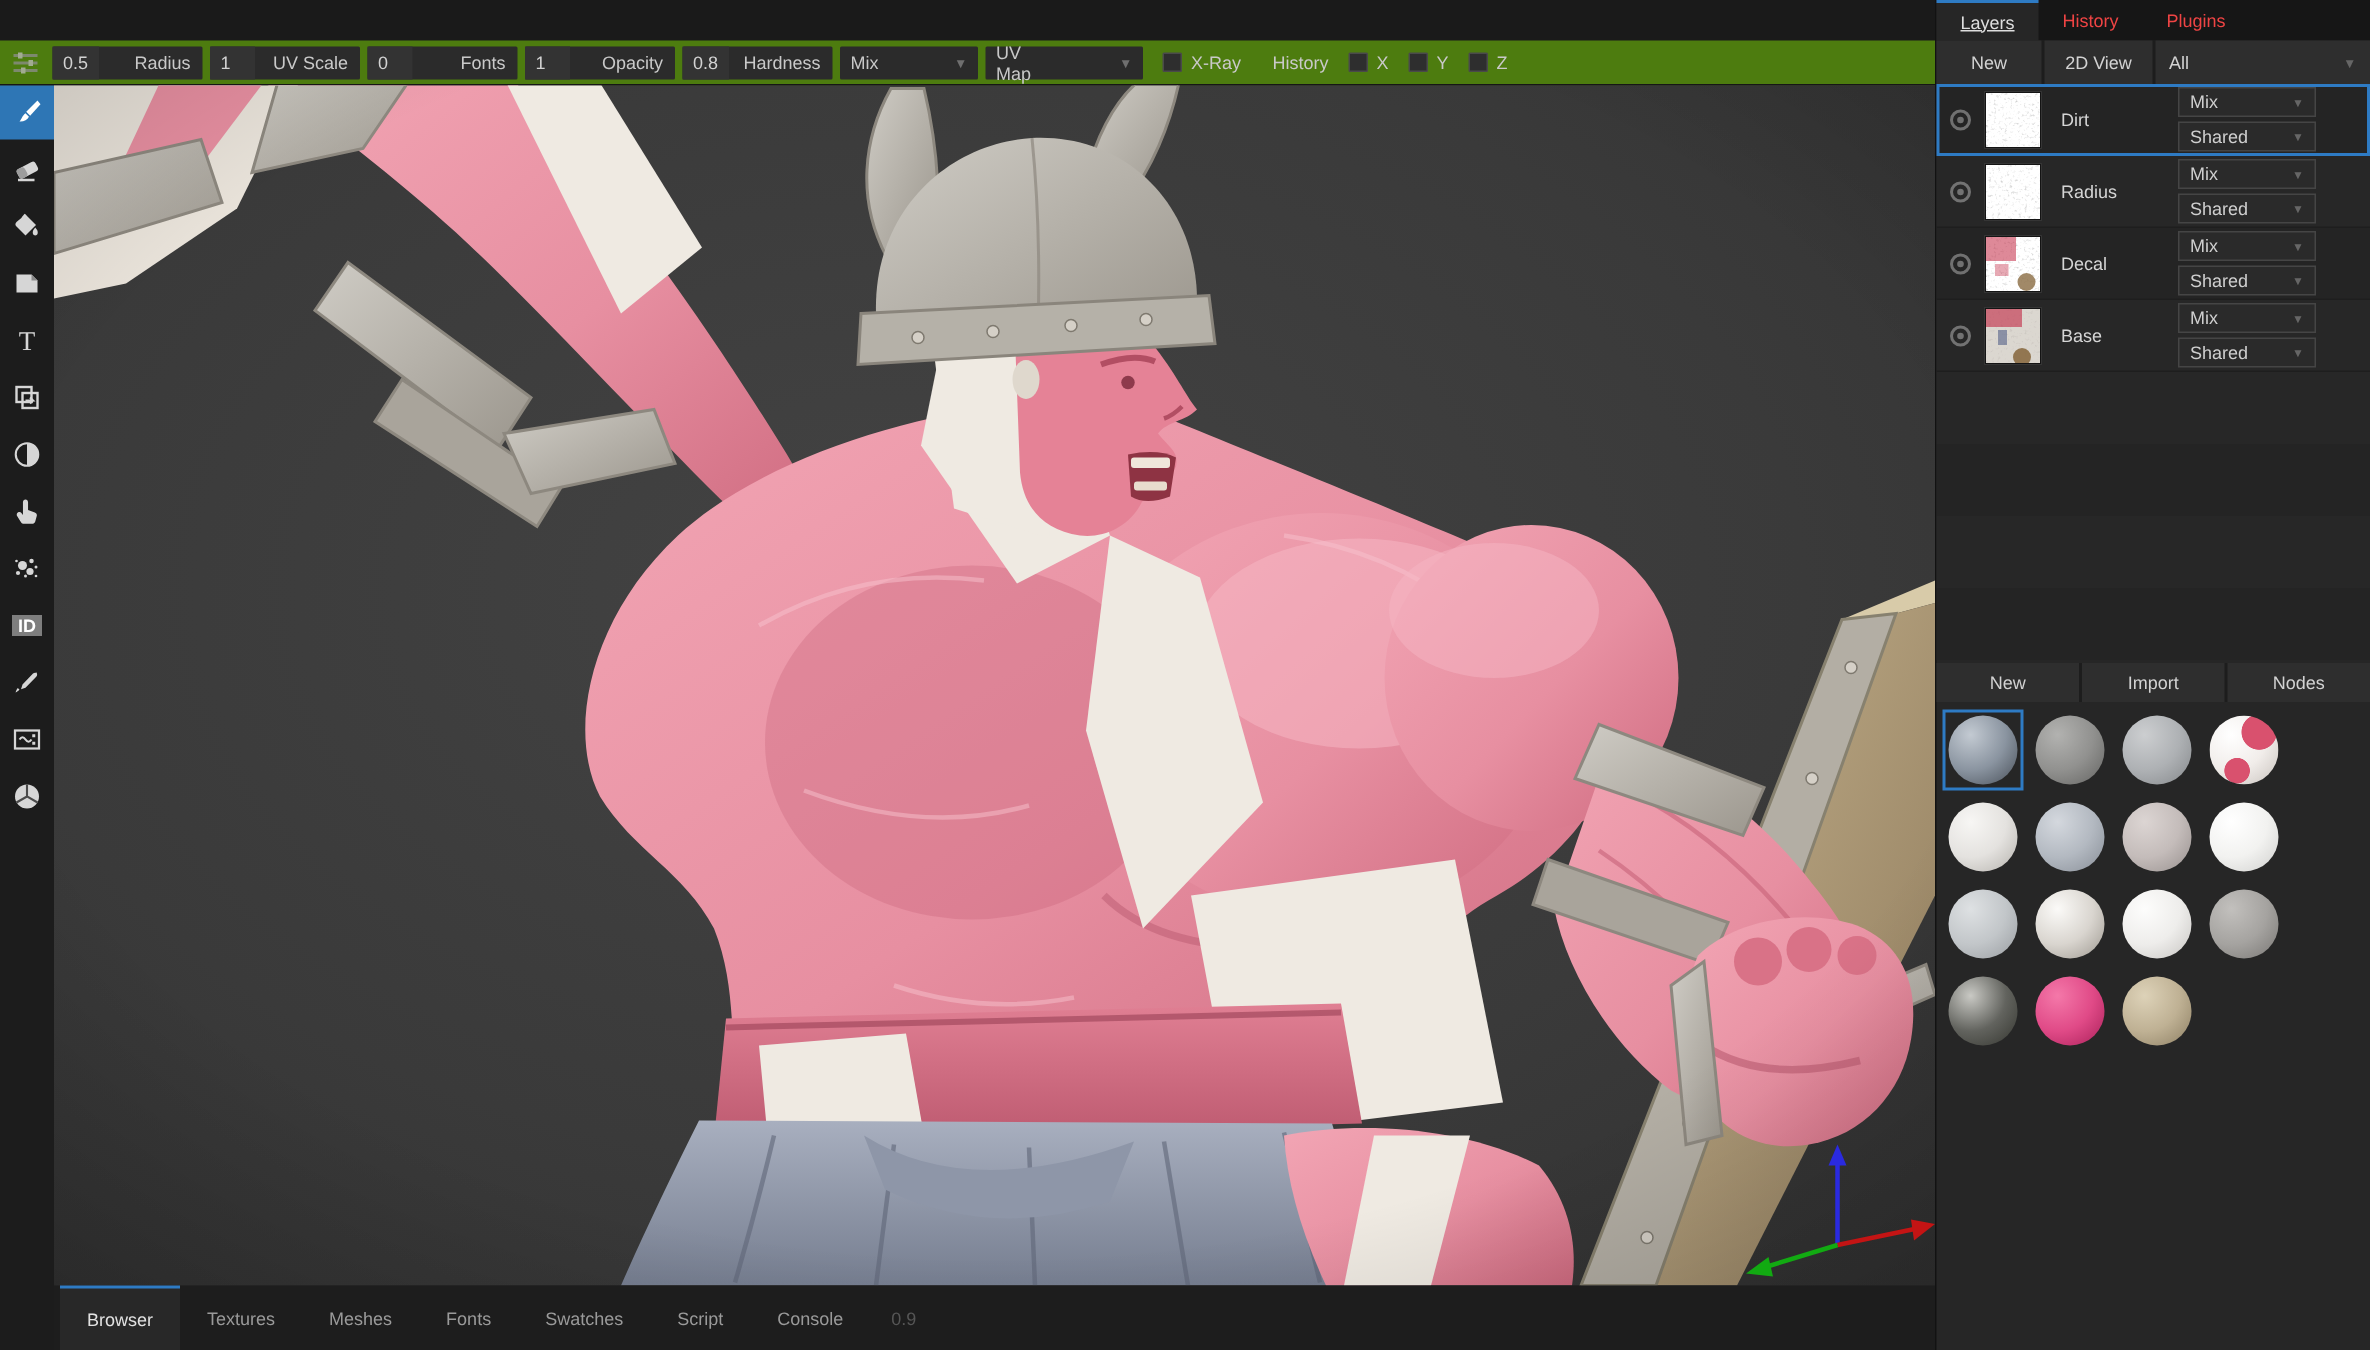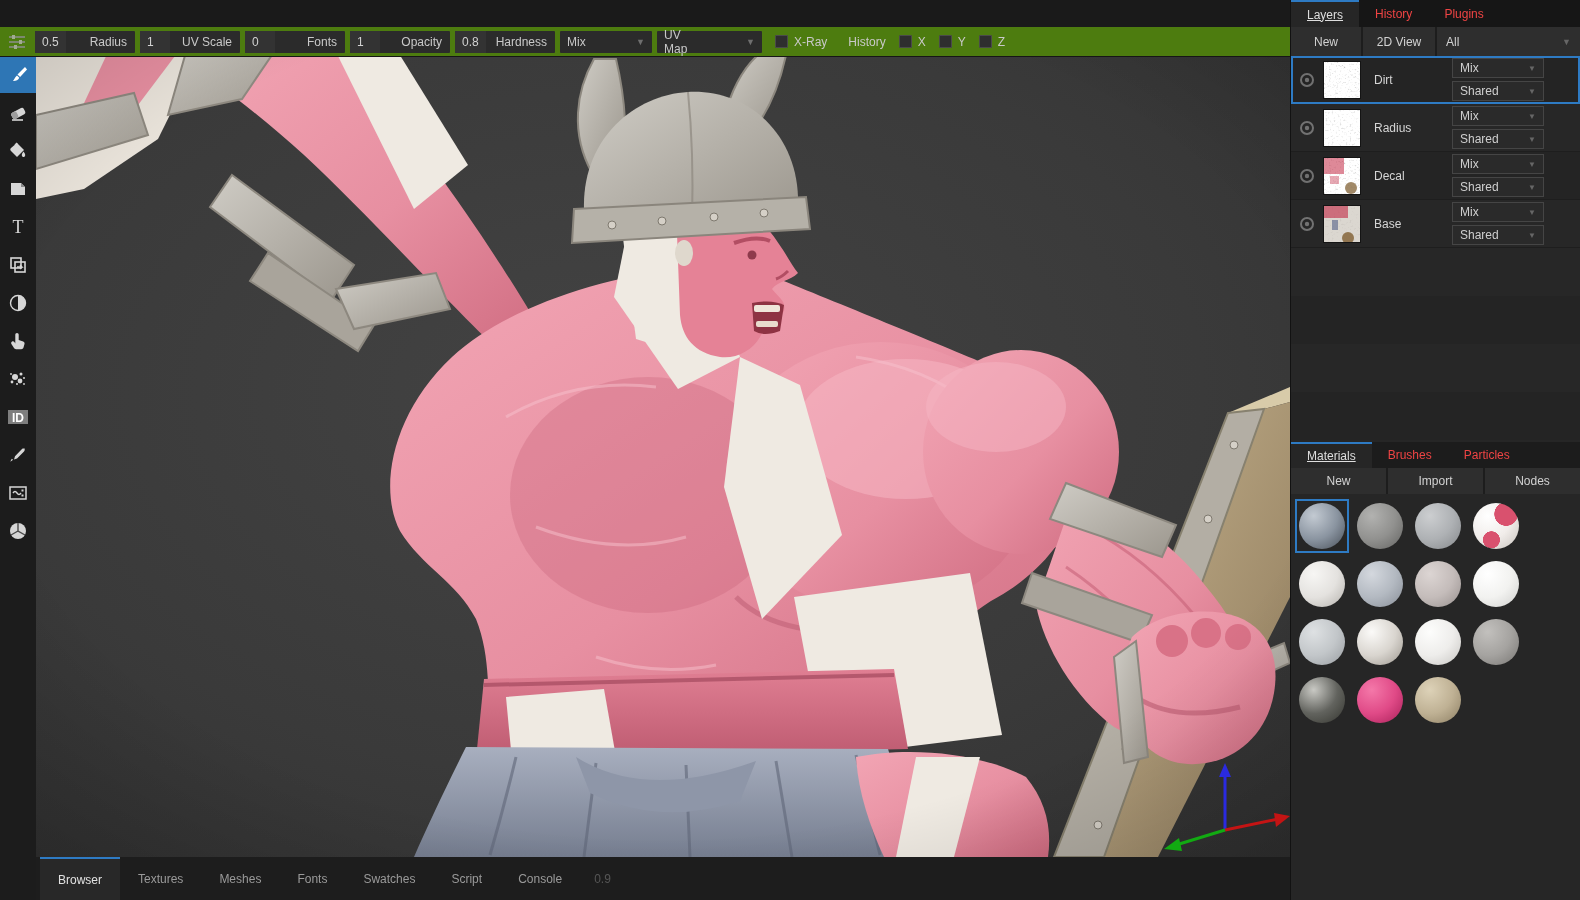--- a/index.html
+++ b/index.html
@@ -602,25 +602,20 @@
       </div>
     </div>
 
     <div class="empty-rows">
       <div class="stripe"></div>
         <div class="stripe"></div>
         <div class="stripe"></div>
         <div class="stripe"></div>
     </div>
 
-    <div class="mat-tabs">
-      <span class="rp-tab active">Materials</span>
-      <span class="rp-tab">Brushes</span>
-      <span class="rp-tab">Particles</span>
-    </div>
 
     <div class="mat-buttons">
       <span class="mat-btn">New</span>
       <span class="mat-btn">Import</span>
       <span class="mat-btn">Nodes</span>
     </div>
 
     <div class="spheres">
       <span class="sphere-wrap selected">
           <span class="mat-sphere" style="background: radial-gradient(circle at 32% 28%, rgb(195, 202, 210) 0%, rgb(138, 148, 160) 52%, rgb(71, 78, 87) 100%);"></span>

